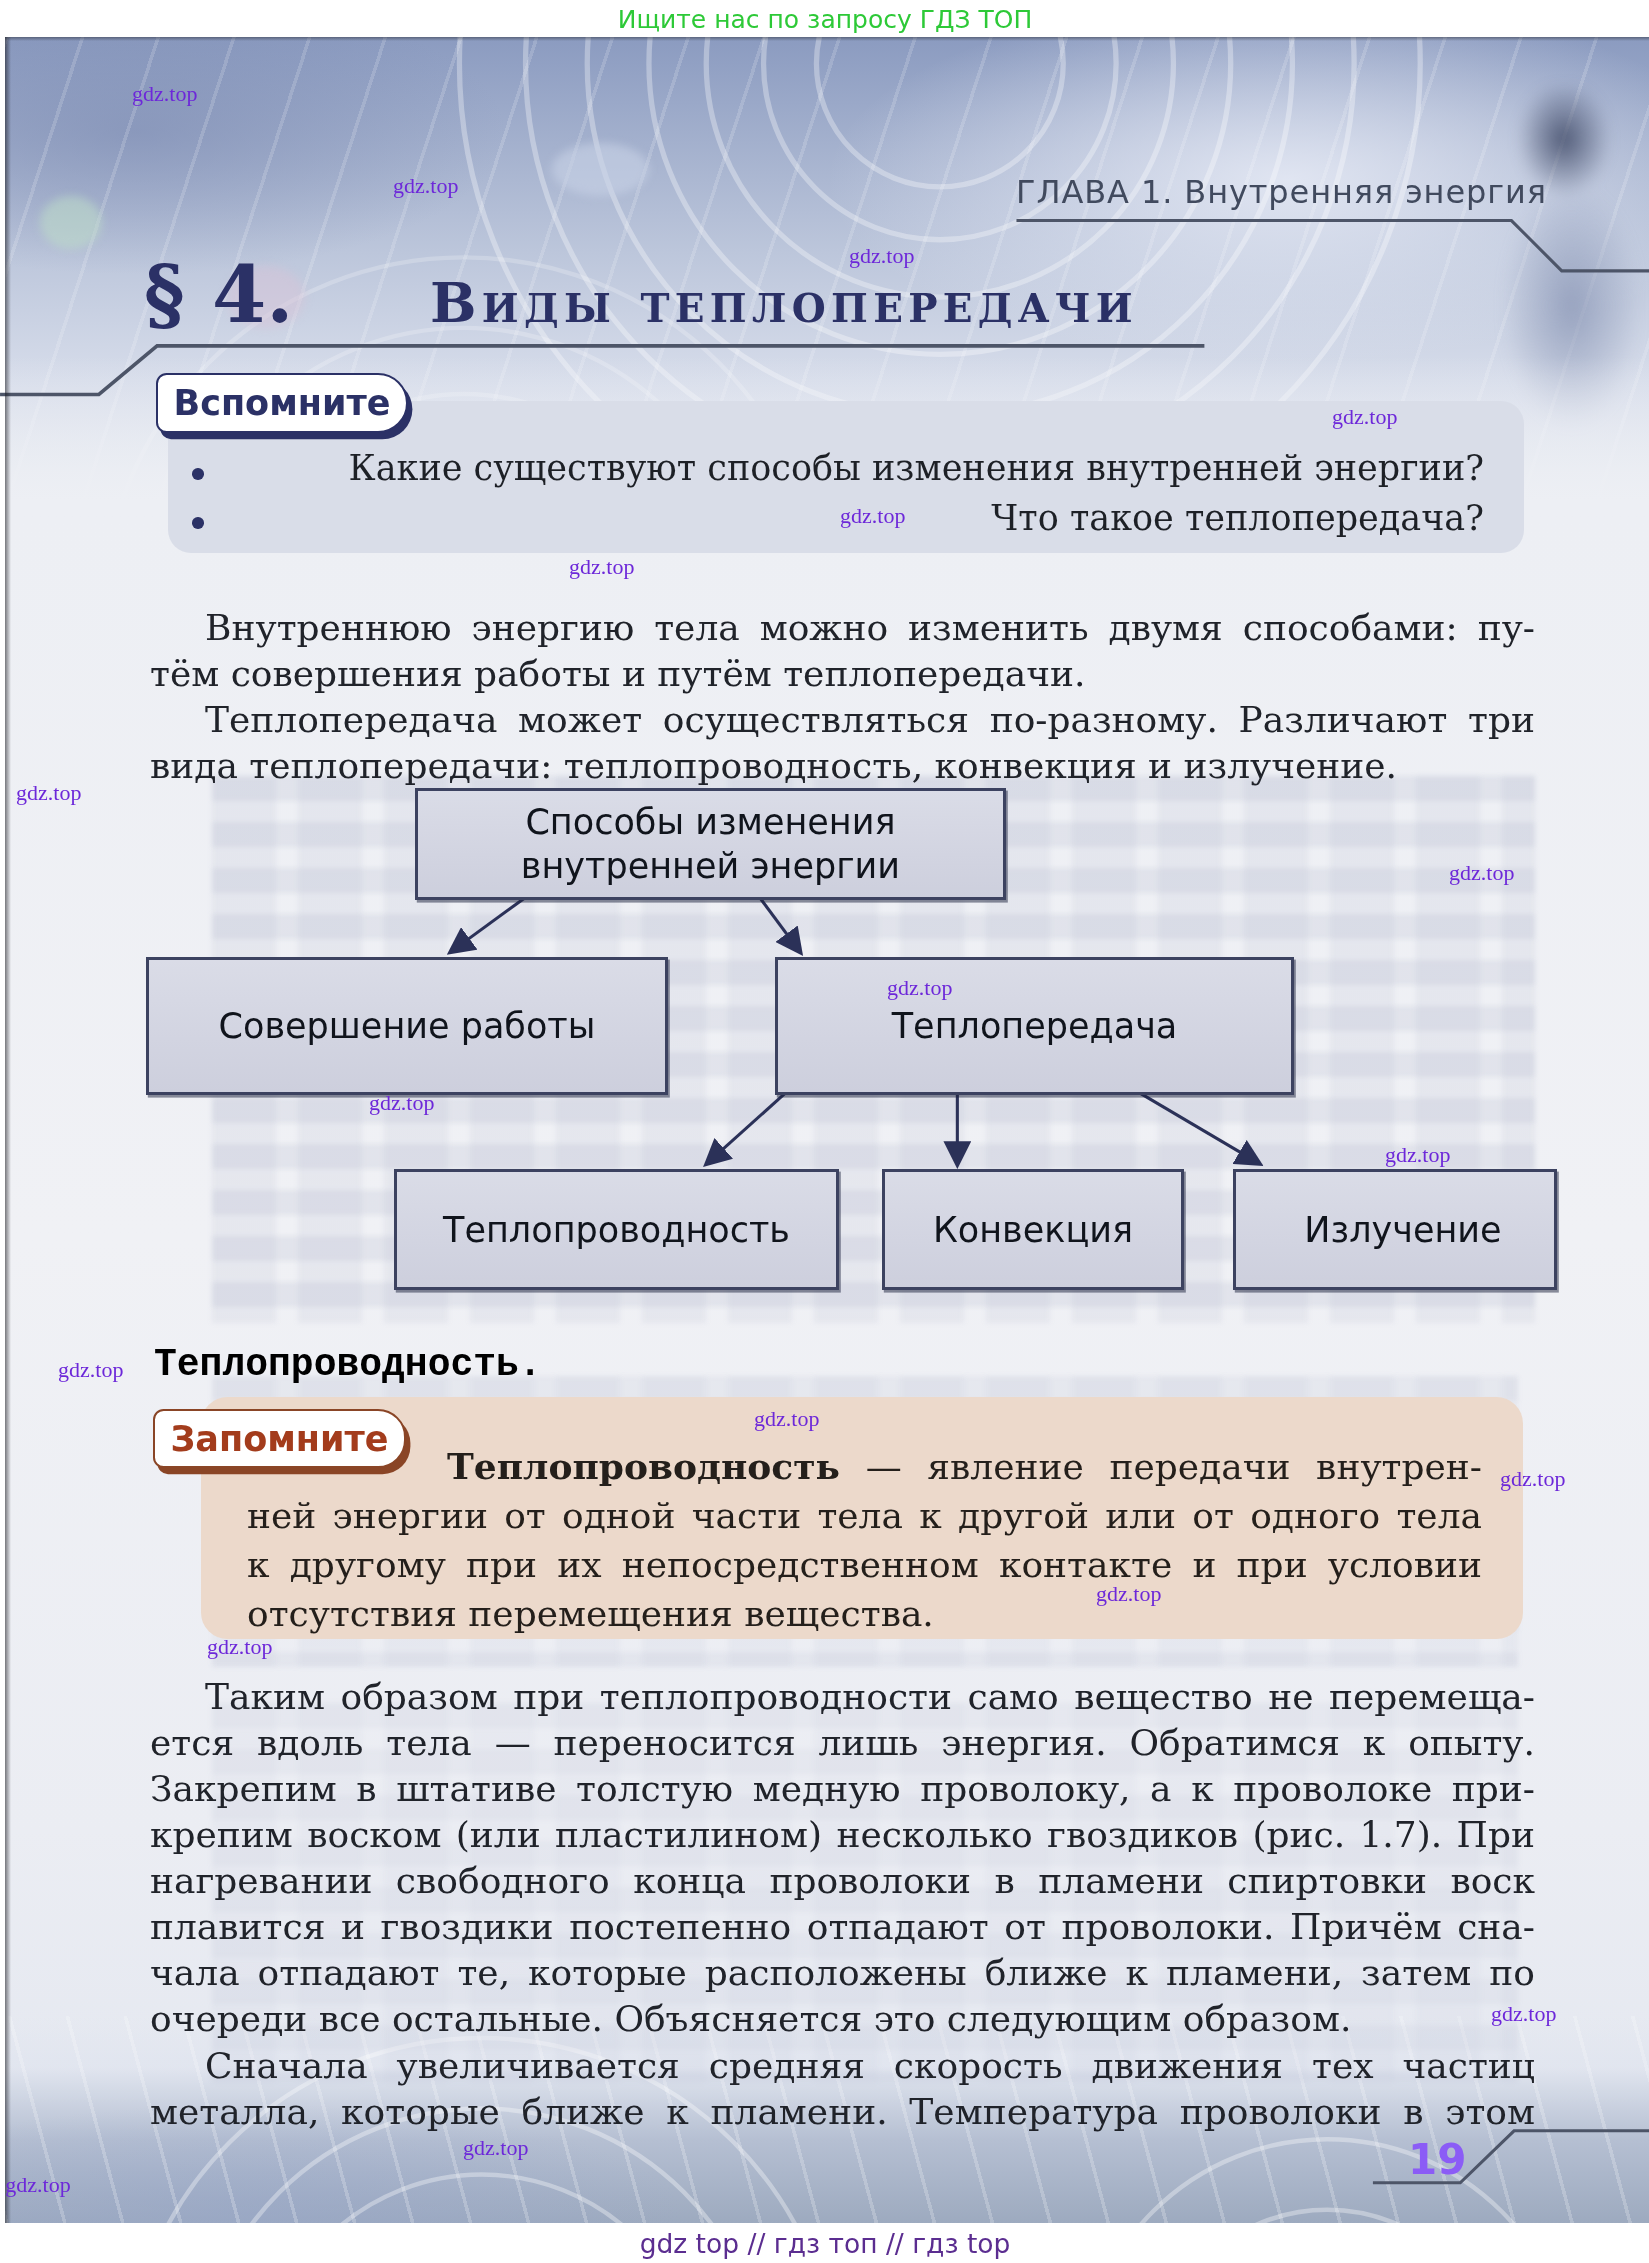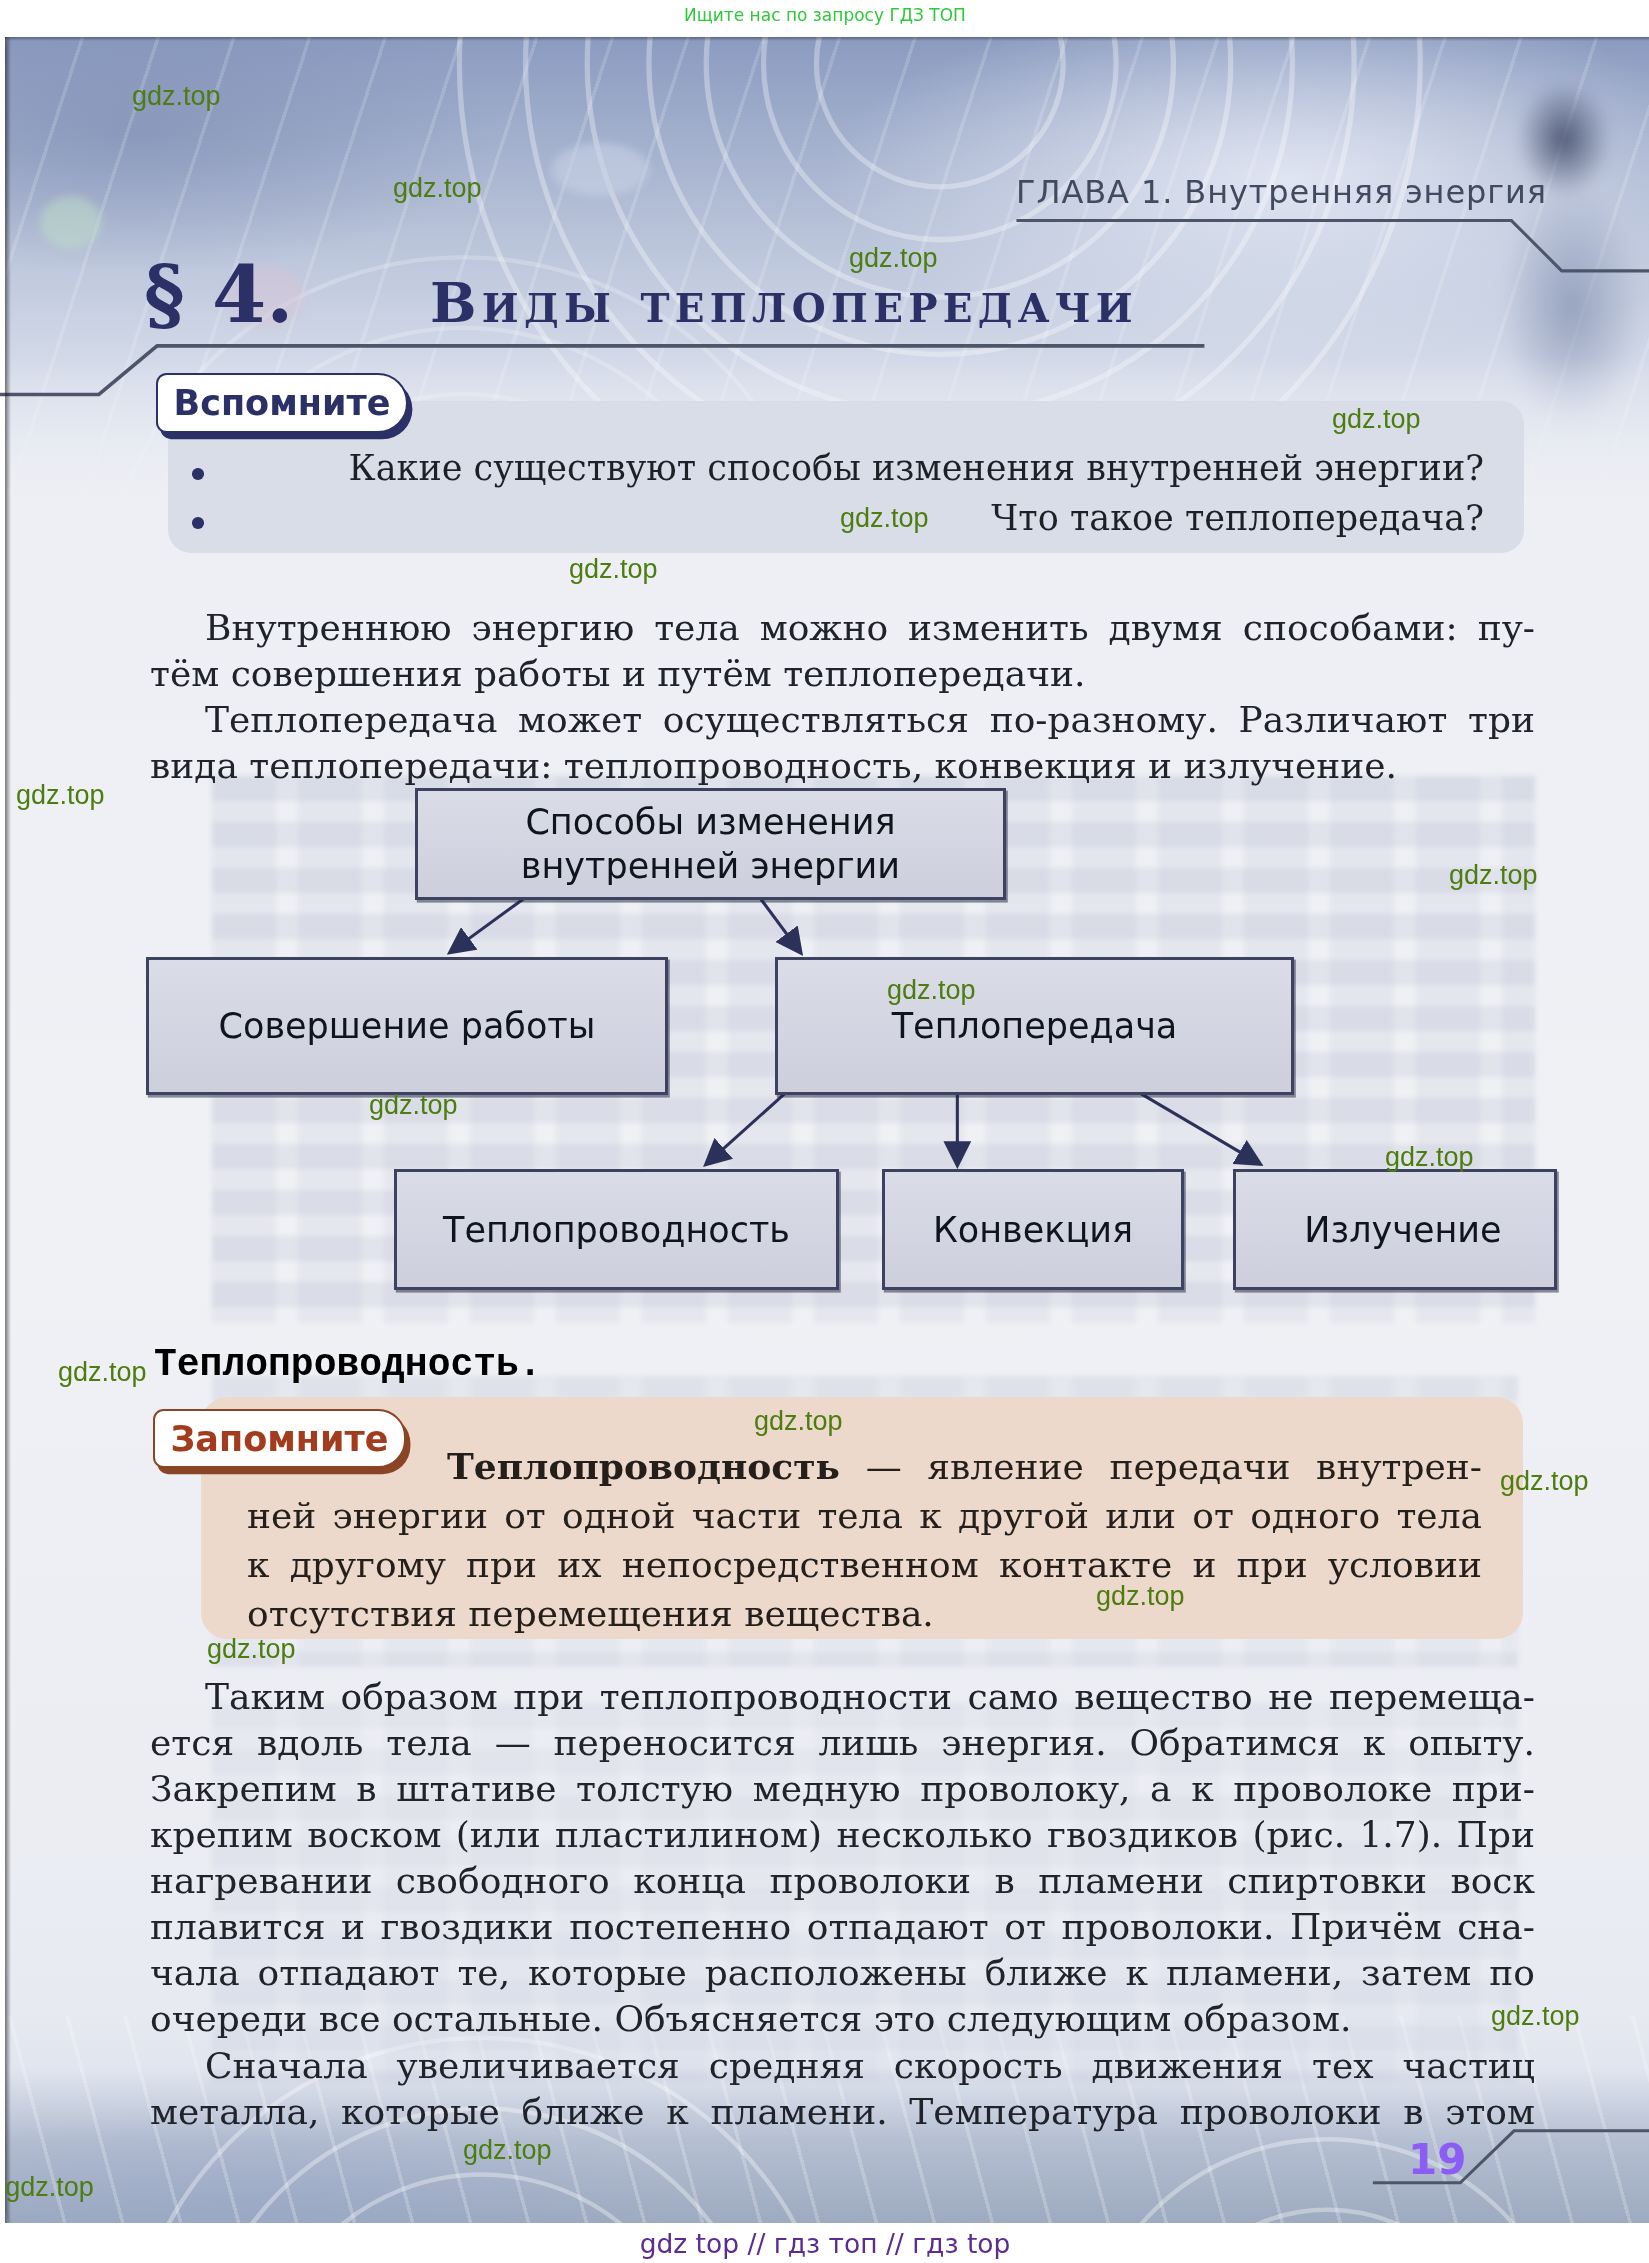--- a/index.html
+++ b/index.html
@@ -3,21 +3,21 @@
 <meta charset="utf-8">
 <style>
   html,body{margin:0;padding:0;}
   body{
     width:1650px;height:2264px;position:relative;background:#ffffff;
     font-family:"DejaVu Serif", serif;overflow:hidden;
   }
   
   .promo-top{
     position:absolute;left:0;top:5.3px;width:100%;text-align:center;
-    font-family:"DejaVu Sans", sans-serif;font-size:17px;color:#2dc937;z-index:8;
+    font-family:"DejaVu Sans", sans-serif;font-size:25px;color:#2dc937;z-index:8;
   }
   
   .page{
     position:absolute;left:5.3px;top:37px;width:1644px;height:2186px;
     background:linear-gradient(180deg,#e7eaf2 0%,#edeff4 22%,#f0f1f5 55%,#ebedf3 82%,#e2e6ef 100%);
     z-index:1;overflow:hidden;
   }
   .page-edge-left{
     position:absolute;left:5.3px;top:37px;width:5.3px;height:2186px;z-index:6;
     background:linear-gradient(to right,rgba(20,20,25,.55),rgba(20,20,25,0));
@@ -152,22 +152,22 @@
   
   .footer-band{
     position:absolute;left:0;top:2223px;width:100%;height:41px;background:#ffffff;z-index:7;
   }
   .footer-label{
     position:absolute;left:0;top:2228px;width:100%;text-align:center;z-index:8;
     font-family:"DejaVu Sans", sans-serif;font-size:26.5px;color:#5b2d90;
   }
   
   .wm{
-    position:absolute;z-index:9;font-family:Liberation Sans, sans-serif;
-    font-size:27px;color:#4d7c0f;
+    position:absolute;z-index:9;font-family:Liberation Serif, serif;
+    font-size:22px;color:#6d28d9;
   }
 </style>
 </head>
 <body>
 
 <div class="promo-top">Ищите нас по запросу ГДЗ ТОП</div>
 
 <div class="page">
 
   <div class="header-art">

